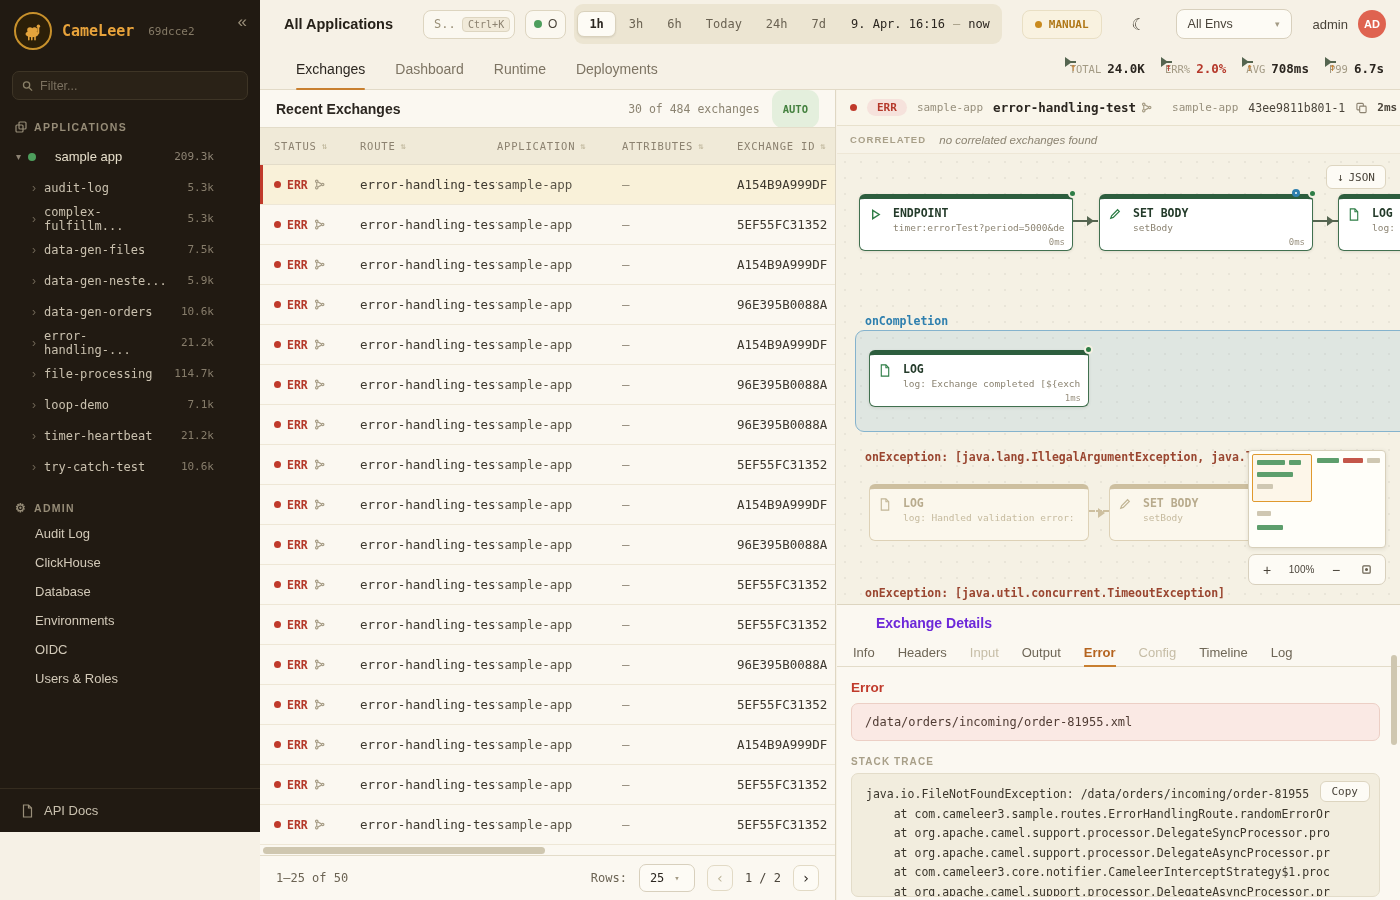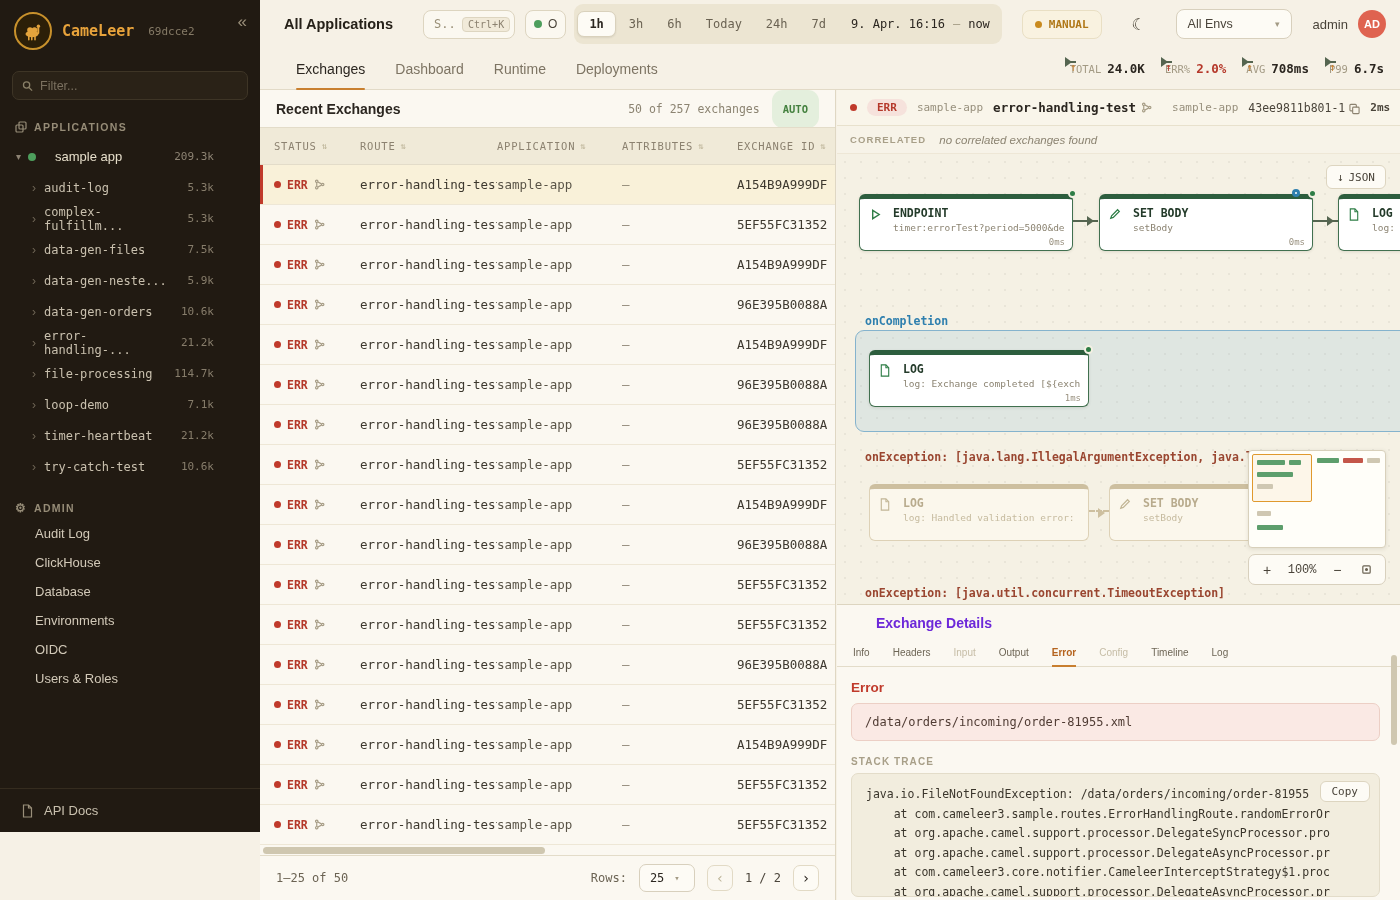--- a/index.html
+++ b/index.html
@@ -104,21 +104,21 @@
   .page-btn.disabled{color:#bdb498;background:transparent;}
   .page-ind{color:#4a443a;}
 
   
   #right-panel{position:absolute;left:837px;top:90px;right:0;bottom:0;background:#f7f3e8;}
   .detail-head{height:36px;border-bottom:1px solid #e8e1cd;display:flex;align-items:center;gap:10px;padding:0 13px;background:#f9f5ea;overflow:hidden;white-space:nowrap;}
   .err-badge{background:#f6e2dc;color:#b5382a;font-family:"DejaVu Sans Mono",monospace;font-weight:bold;font-size:11px;padding:2px 10px;border-radius:10px;flex:0 0 auto;}
   .dh-app{font-family:"DejaVu Sans Mono",monospace;font-size:11px;color:#98907d;}
   .dh-route{font-weight:bold;font-size:12.5px;color:#2b2620;font-family:"DejaVu Sans Mono",monospace;display:flex;gap:5px;align-items:center;}
   .dh-sep{width:1px;height:15px;background:#e0d8c4;}
-  .dh-id{font-family:"DejaVu Sans Mono",monospace;font-size:11.5px;color:#4a443a;display:flex;gap:4px;align-items:flex-end;cursor:pointer;}
+  .dh-id{font-family:"DejaVu Sans Mono",monospace;font-size:11.5px;color:#4a443a;display:flex;gap:11px;align-items:center;cursor:pointer;}
   .dh-ms{font-family:"DejaVu Sans Mono",monospace;font-size:11px;font-weight:bold;color:#4a443a;}
   .corr-row{height:28px;display:flex;align-items:center;gap:13px;padding:0 13px;border-bottom:1px solid #eee7d6;}
   .corr-lbl{font-size:9.5px;font-weight:bold;letter-spacing:1.1px;color:#a89f88;}
   .corr-txt{font-style:italic;font-size:11.5px;color:#8c8472;}
 
   
   #diagram{position:absolute;top:64px;left:0;right:0;height:450px;overflow:hidden;background:radial-gradient(rgba(0,0,0,.05) 1px,transparent 1px) 0 0/16px 16px,#f5f1e4;}
   .json-btn{position:absolute;right:14px;top:11px;height:24px;display:flex;align-items:center;gap:5px;padding:0 10px;background:#fdfbf5;border:1px solid #ddd5c0;border-radius:6px;font-family:"DejaVu Sans Mono",monospace;font-size:11px;color:#4a443a;z-index:4;}
   .node{position:absolute;width:214px;height:57px;background:#fff;border:1.5px solid #41704f;border-top:5px solid #2d5e3e;border-radius:6px;box-shadow:0 1px 3px rgba(60,50,30,.12);}
   .n-ic{position:absolute;left:9px;top:9px;color:#2e7d46;}
@@ -139,27 +139,27 @@
   .lbl-completion{color:#2e7fae;}
   .lbl-exception{color:#9a4630;}
   .group-completion{position:absolute;left:18px;top:176px;width:600px;height:102px;background:rgba(147,192,216,.22);border:1.5px solid #85b3cd;border-radius:9px;}
   .minimap{position:absolute;right:14px;top:296px;width:138px;height:98px;background:#fffef9;border:1px solid #d8d0bb;border-radius:4px;box-shadow:0 1px 4px rgba(60,50,30,.12);z-index:5;}
   .mm-view{position:absolute;left:3px;top:3px;width:60px;height:48px;border:1.5px solid #e0992e;background:rgba(224,153,46,.08);border-radius:2px;}
   .mm-bar{position:absolute;height:5px;border-radius:1px;background:#cfc7b2;}
   .mm-bar.g{background:#5d9e6c;}
   .mm-bar.r{background:#c4564a;}
   .zoombar{position:absolute;right:14px;top:400px;width:138px;height:31px;background:#fdfbf5;border:1px solid #d8d0bd;border-radius:7px;display:flex;align-items:center;justify-content:space-between;padding:0 9px;z-index:5;}
   .zoombar button{font-size:14px;color:#4a443a;display:flex;align-items:center;justify-content:center;width:18px;height:18px;}
-  .zoom-level{font-family:Liberation Mono, monospace;font-size:12px;color:#4a443a;}
+  .zoom-level{font-family:Liberation Sans, sans-serif;font-size:10px;color:#4a443a;}
 
   
   #details{position:absolute;left:0;right:0;top:514px;bottom:0;background:#fbf8f1;border-top:1px solid #ddd5c0;overflow:hidden;}
   .dp-title{padding:10px 14px 7px;font-weight:bold;font-size:14px;color:#6d28d9;margin-left:25px;}
   .dp-tabs{display:flex;gap:23px;padding:0 16px;border-bottom:1px solid #e3dcc9;height:29px;}
-  .dp-tab{font-size:10px;color:#6e6656;position:relative;display:flex;align-items:center;cursor:pointer;}
+  .dp-tab{font-size:13px;color:#6e6656;position:relative;display:flex;align-items:center;cursor:pointer;}
   .dp-tab.active{color:#b5641f;font-weight:bold;}
   .dp-tab.active::after{content:"";position:absolute;left:0;right:0;bottom:-1px;height:2px;background:#c87f2f;}
   .dp-tab.disabled{color:#c6bda6;cursor:default;}
   .err-h{margin:13px 14px 8px;color:#c03a2b;font-weight:bold;font-size:13.5px;}
   .err-box{margin:0 20px 0 14px;background:#fae9e4;border:1px solid #eccfc5;border-radius:7px;padding:11px 13px;font-family:"DejaVu Sans Mono",monospace;font-size:12px;color:#503c34;}
   .st-lbl{margin:15px 14px 6px;font-size:10px;font-weight:bold;letter-spacing:1.1px;color:#a89f88;}
   .code{position:relative;margin:0 20px 0 14px;background:#f2edde;border:1px solid #e3dcc9;border-radius:7px;padding:11px 14px;font-family:"DejaVu Sans Mono",monospace;font-size:11.5px;line-height:19.5px;color:#3a352b;height:124px;overflow:hidden;}
   .code-line{white-space:pre;}
   .copy-btn{position:absolute;right:9px;top:7px;background:#fdfbf5;border:1px solid #ddd5c0;border-radius:6px;padding:3px 11px;font-size:11px;color:#4a443a;}
   .vscroll{position:absolute;right:3px;top:50px;width:6px;height:90px;background:#cfc7b0;border-radius:3px;}
@@ -430,21 +430,21 @@
         <span class="val">6.7s</span>
         <span class="arrow">↑</span>
       </div>
     </div>
 </nav>
 
 <section id="table-panel">
   <div class="tp-head">
     <span class="tp-title">Recent Exchanges</span>
     <div class="tp-meta">
-      <span class="tp-count">50 of 257 exchanges</span>
+      <span class="tp-count">30 of 484 exchanges</span>
       <span class="auto-badge">AUTO</span>
     </div>
   </div>
   <div class="thead">
     <div class="th w-status">
         <span>STATUS</span>
         <span class="sort">⇅</span>
       </div>
     <div class="th w-route">
         <span>ROUTE</span>

